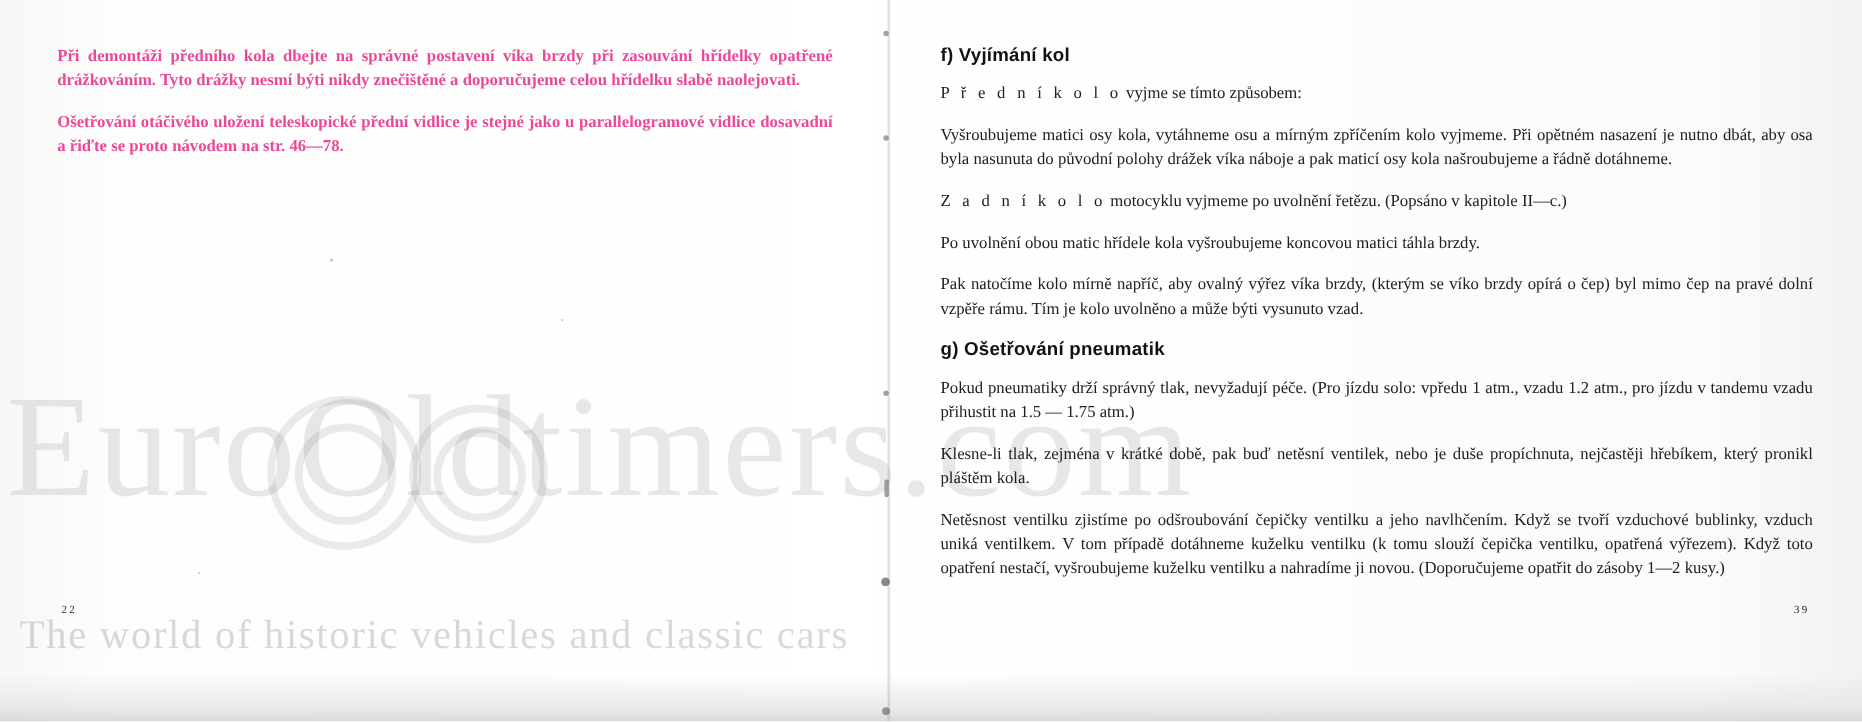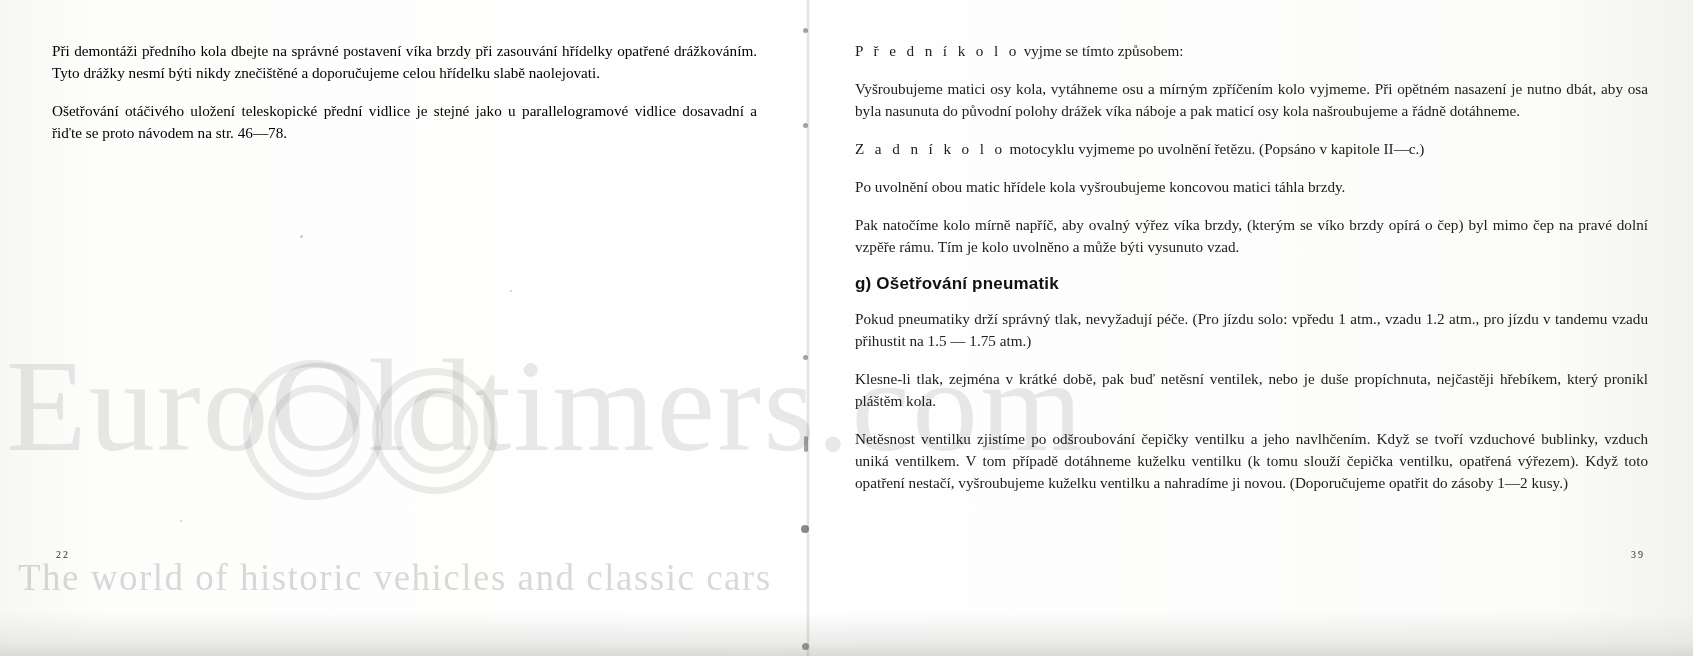--- a/index.html
+++ b/index.html
@@ -110,21 +110,21 @@
   .page-right .col { left: 45px; width: 793px; }
 
   p.para {
     margin: 0 0 16px 0;
     font-size: 15.2px;
     line-height: 1.45;
     text-align: justify;
     text-justify: inter-word;
     color: #20201f;
   }
-  p.para.faded { color: #000000; }
+  p.para.faded { color: #ec4899; font-weight: bold; }
 
   h3.head {
     margin: 0 0 14px 0;
     font-family: "Liberation Sans", sans-serif;
     font-size: 17px;
     font-weight: bold;
     color: #111;
     letter-spacing: .2px;
   }
   h3.head.second { margin-top: 12px; }
@@ -184,20 +184,21 @@
   <div class="col">
     <p class="para faded">Při demontáži předního kola dbejte na správné postavení víka brzdy při zasouvání hřídelky opatřené drážkováním. Tyto drážky nesmí býti nikdy znečištěné a doporučujeme celou hřídelku slabě naolejovati.</p>
     <p class="para faded">Ošetřování otáčivého uložení teleskopické přední vidlice je stejné jako u parallelogramové vidlice dosavadní a řiďte se proto návodem na str. 46—78.</p>
   </div>
   <div class="folio folio-left">22</div>
 </div>
 
 <div class="page page-right">
   <div class="col">
 
+    <h3 class="head">f) Vyjímání kol</h3>
 
     <p class="para">
       <span class="spaced">P ř e d n í   k o l o</span><span> vyjme se tímto způsobem:</span>
     </p>
 
     <p class="para">Vyšroubujeme matici osy kola, vytáhneme osu a mírným zpříčením kolo vyjmeme. Při opětném nasazení je nutno dbát, aby osa byla nasunuta do původní polohy drážek víka náboje a pak maticí osy kola našroubujeme a řádně dotáhneme.</p>
 
     <p class="para gap-top">
       <span class="spaced">Z a d n í   k o l o</span><span> motocyklu vyjmeme po uvolnění řetězu. (Popsáno v kapitole II—c.)</span>
     </p>

